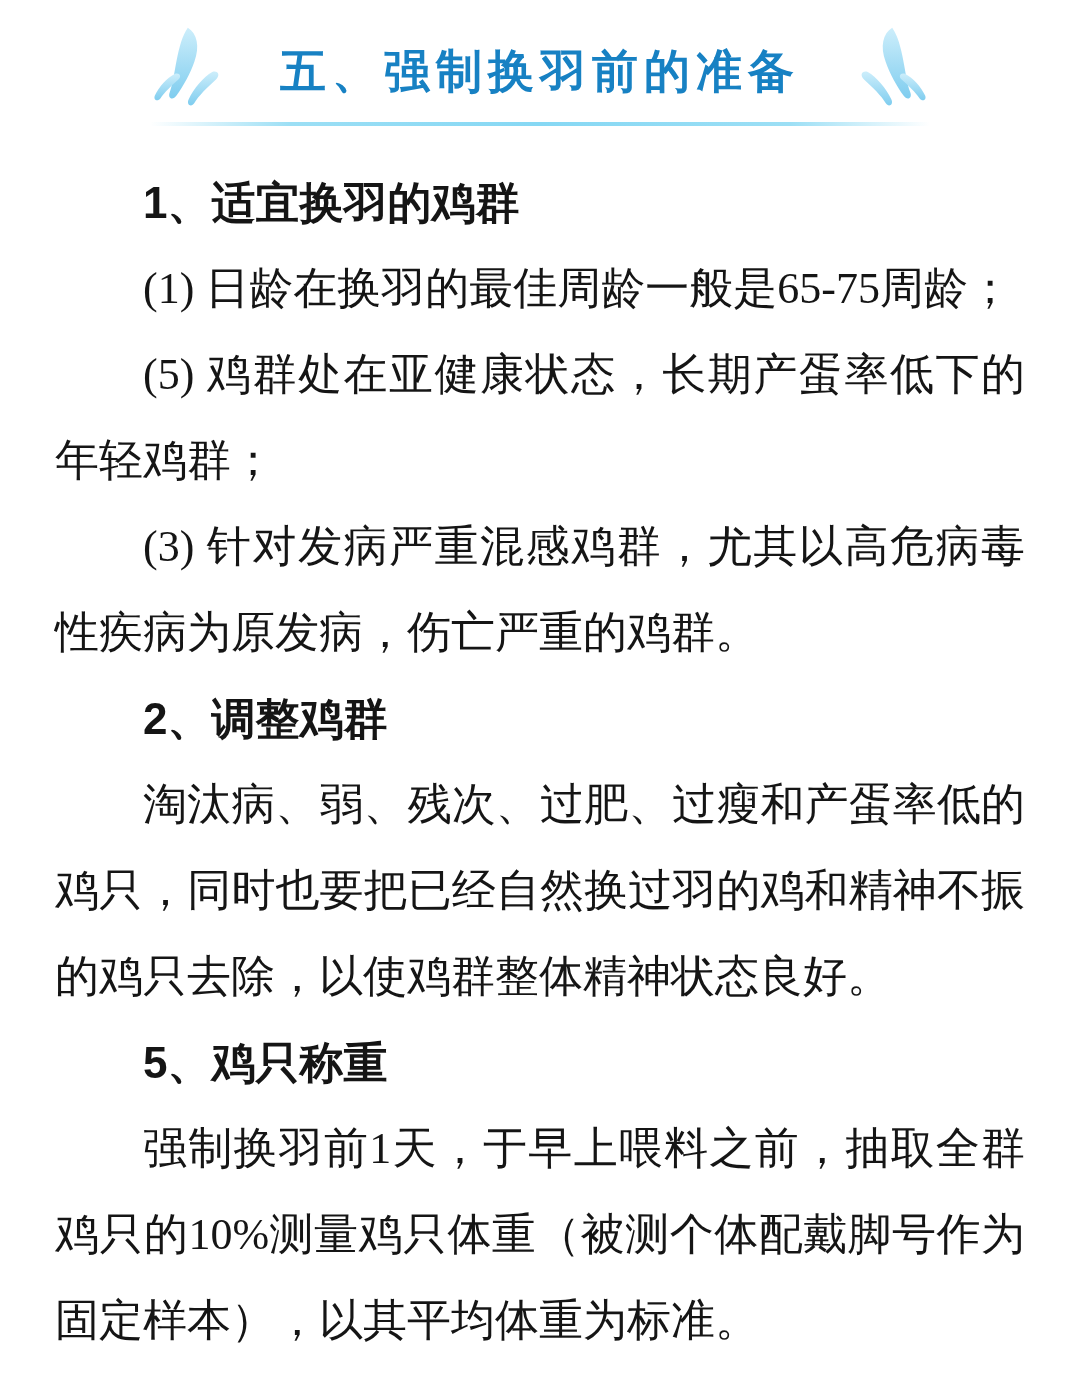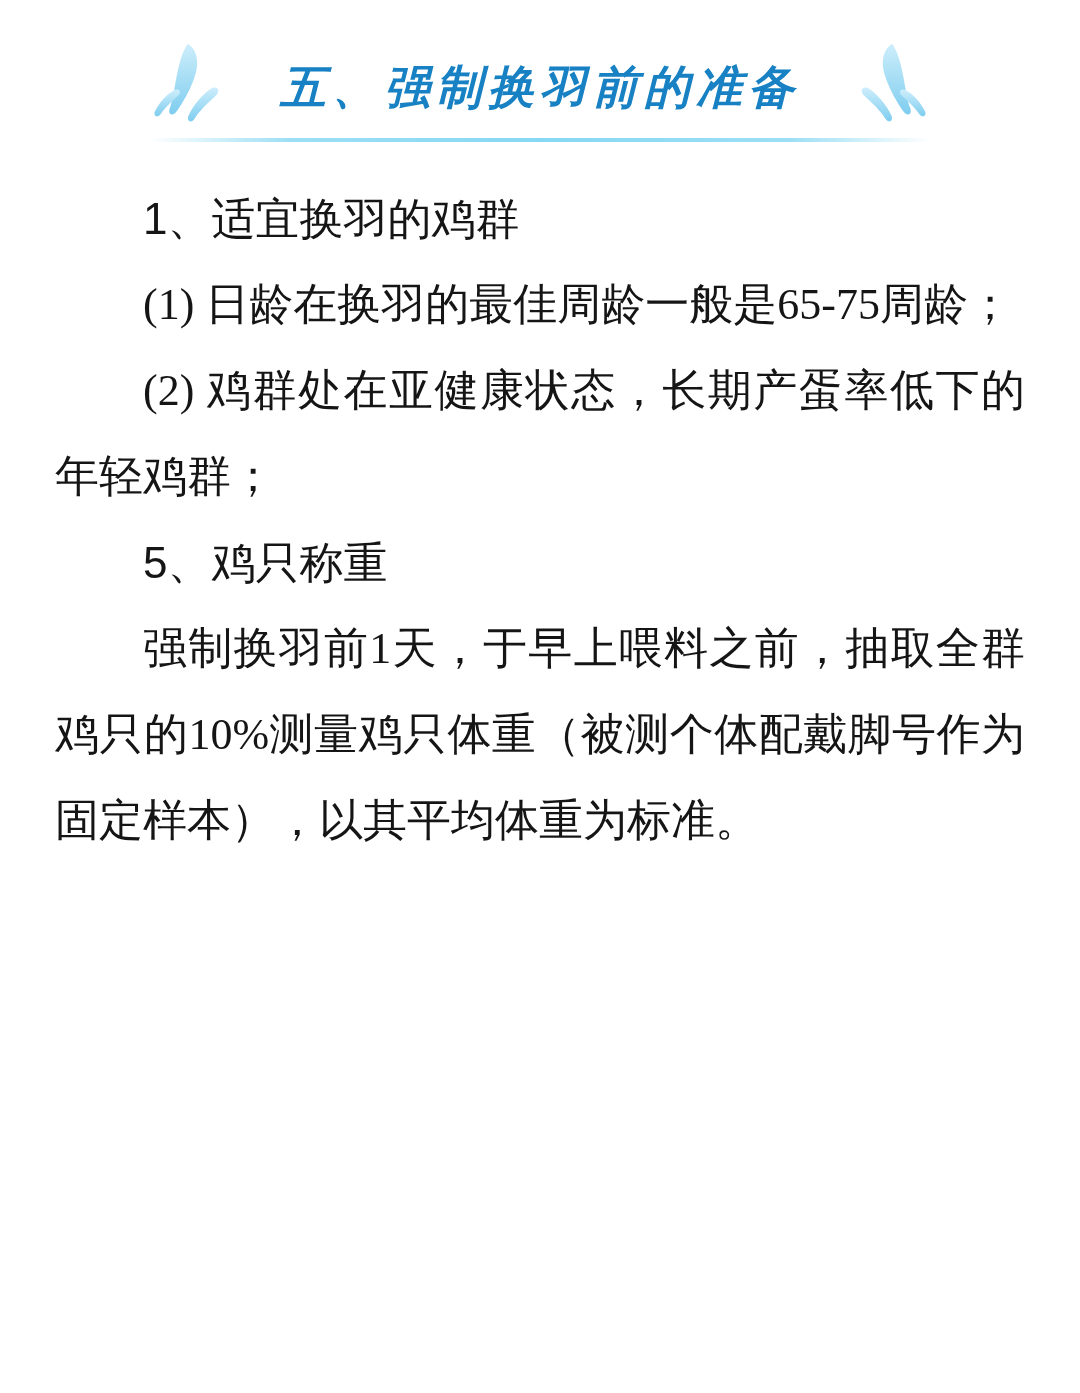--- a/index.html
+++ b/index.html
@@ -12,21 +12,21 @@
   }
   *{box-sizing:border-box;}
   html,body{margin:0;padding:0;}
   body{
     width:1080px;height:1393px;
     background:var(--background);
     font-family:"Liberation Sans","DejaVu Sans",sans-serif;
     color:var(--text);
     overflow:hidden;
   }
-  .header{padding-top:42px;font-style:italic;}
+  .header{padding-top:26px;}
   .title-row{
     display:flex;align-items:center;justify-content:center;
     gap:28px;height:92px;
   }
   .page-title{
     margin:0;
     font-size:46px;
     font-weight:700;
     letter-spacing:6px;
     color:var(--accent);
@@ -45,21 +45,21 @@
   }
   .article-body{
     padding:34px 55px 0 55px;
     font-size:44px;
     line-height:86px;
     text-align:justify;
   }
   .section-heading{
     margin:0;
     font-size:44px;
-    font-weight:400;
+    font-weight:700;
     line-height:86px;
     text-indent:2em;
     text-align:left;
   }
   .paragraph{
     margin:0;
     text-indent:2em;
     font-family:Liberation Serif, serif;
   }
 </style>
@@ -93,23 +93,28 @@
 
     </div>
     <div class="title-underline"></div>
   </header>
 
   <main class="article-body">
 
     <section>
       <h2 class="section-heading">1、适宜换羽的鸡群</h2>
       <p class="paragraph">(1) 日龄在换羽的最佳周龄一般是65-75周龄；</p>
-      <p class="paragraph">(2) 鸡群处在亚健康状态，长期产蛋率低下的年轻鸡群；</p>
+      <p class="paragraph">(5) 鸡群处在亚健康状态，长期产蛋率低下的年轻鸡群；</p>
+      <p class="paragraph">(3) 针对发病严重混感鸡群，尤其以高危病毒性疾病为原发病，伤亡严重的鸡群。</p>
     </section>
 
+    <section>
+      <h2 class="section-heading">2、调整鸡群</h2>
+      <p class="paragraph">淘汰病、弱、残次、过肥、过瘦和产蛋率低的鸡只，同时也要把已经自然换过羽的鸡和精神不振的鸡只去除，以使鸡群整体精神状态良好。</p>
+    </section>
 
     <section>
       <h2 class="section-heading">5、鸡只称重</h2>
       <p class="paragraph">强制换羽前1天，于早上喂料之前，抽取全群鸡只的10%测量鸡只体重（被测个体配戴脚号作为固定样本），以其平均体重为标准。</p>
     </section>
 
   </main>
 </div>
 
 </body></html>

